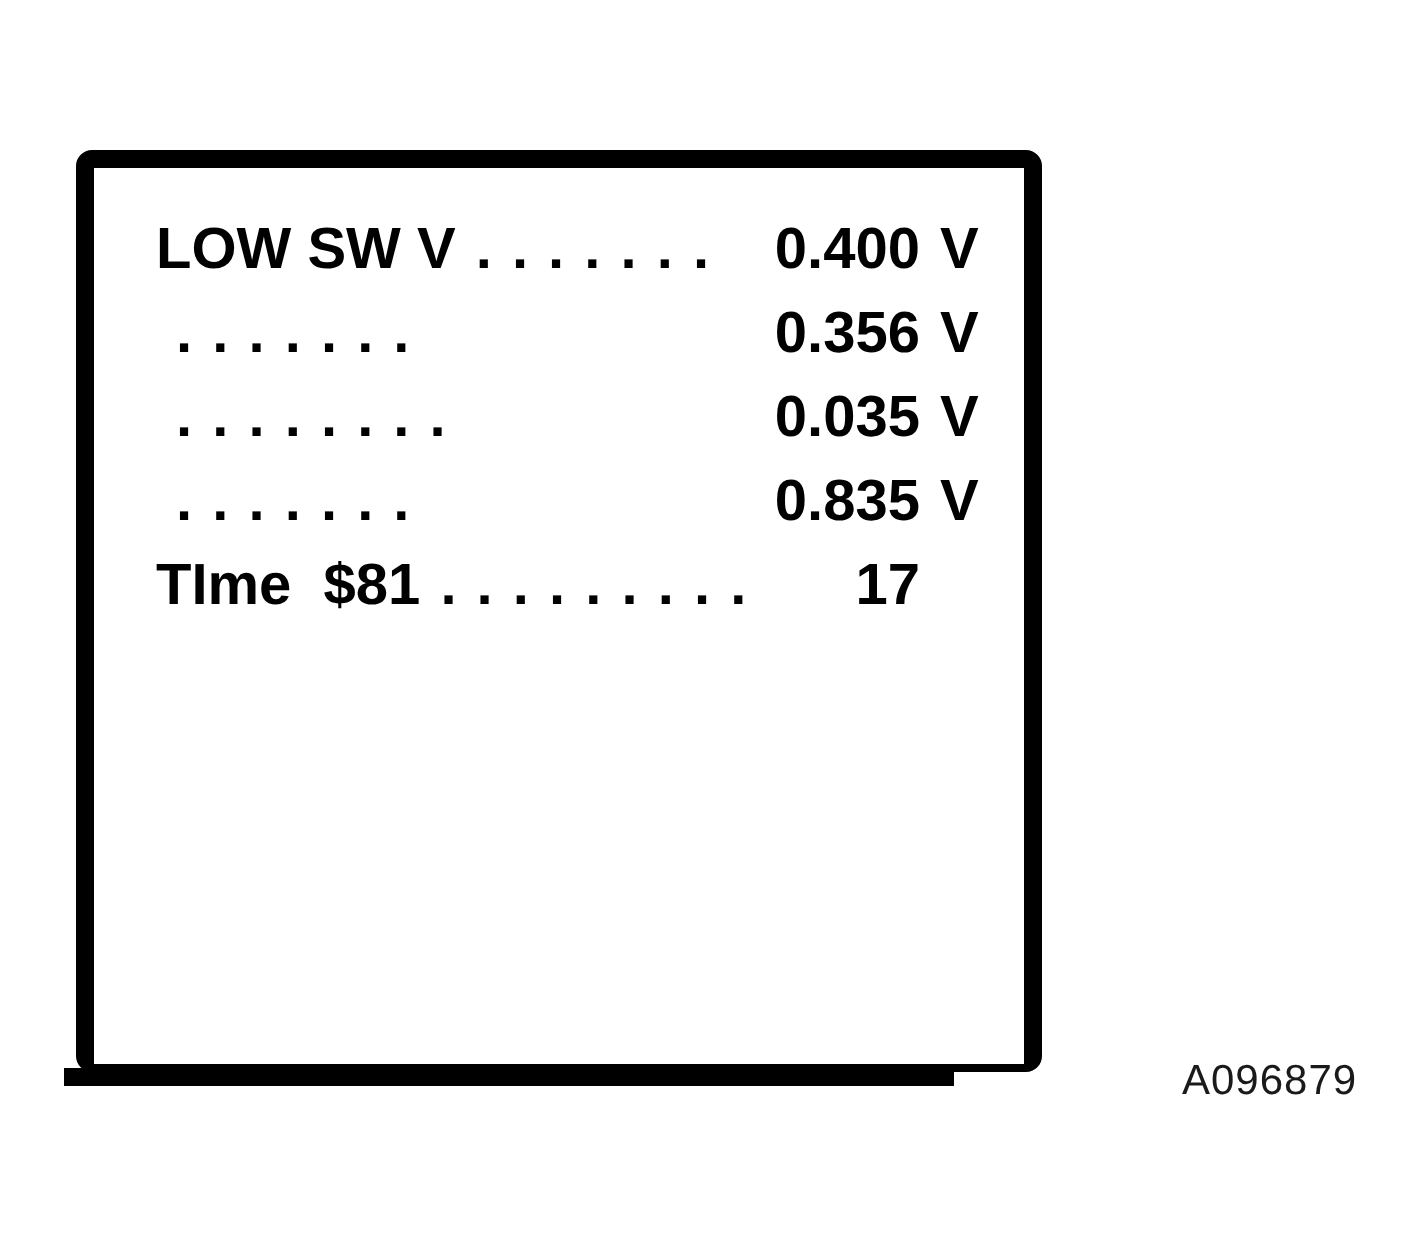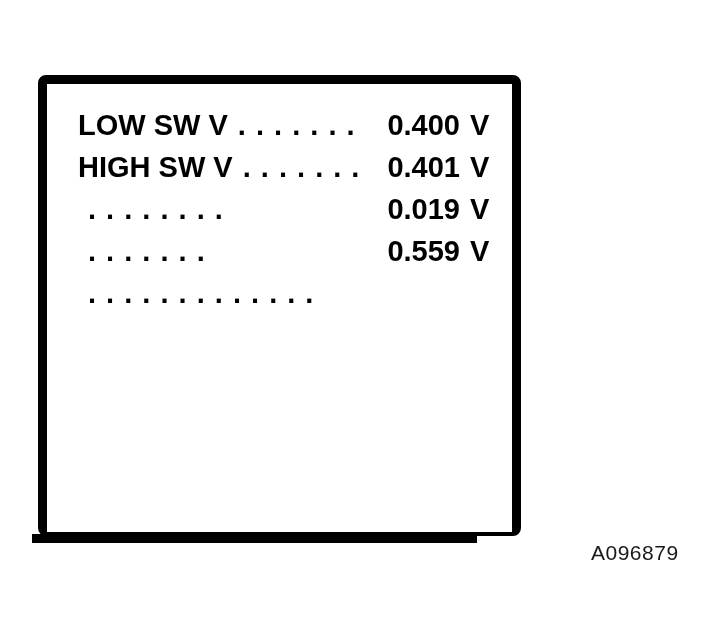--- a/index.html
+++ b/index.html
@@ -70,56 +70,56 @@
     text-align: left;
   }
   .figure-ref {
     position: absolute;
     left: 591px;
     top: 529px;
     font-size: 21px;
     font-weight: normal;
     color: #1a1a1a;
     letter-spacing: 0.5px;
-    margin-top: 12px;
   }
 </style>
 </head>
 <body>
 
 <div class="screen-box">
 
   <div class="row">
     <span class="lbl">LOW SW V</span>
     <span class="dots">. . . . . . .</span>
     <span class="val">0.400</span>
     <span class="unit">V</span>
   </div>
 
   <div class="row">
-    <span class="lbl">HIGH SW V</span>
     <span class="dots">. . . . . . .</span>
-    <span class="val">0.401</span>
+    <span class="val">0.356</span>
     <span class="unit">V</span>
   </div>
 
   <div class="row">
     <span class="dots">. . . . . . . .</span>
-    <span class="val">0.019</span>
+    <span class="val">0.035</span>
     <span class="unit">V</span>
   </div>
 
   <div class="row">
     <span class="dots">. . . . . . .</span>
-    <span class="val">0.559</span>
+    <span class="val">0.835</span>
     <span class="unit">V</span>
   </div>
 
   <div class="row">
+    <span class="lbl">TIme  $81</span>
     <span class="dots">. . . . . . . . . . . . .</span>
+    <span class="val">17</span>
     <span class="unit"></span>
   </div>
 
 </div>
 
 <div class="shadow-strip"></div>
 
 <div class="figure-ref">A096879</div>
 
 </body></html>

